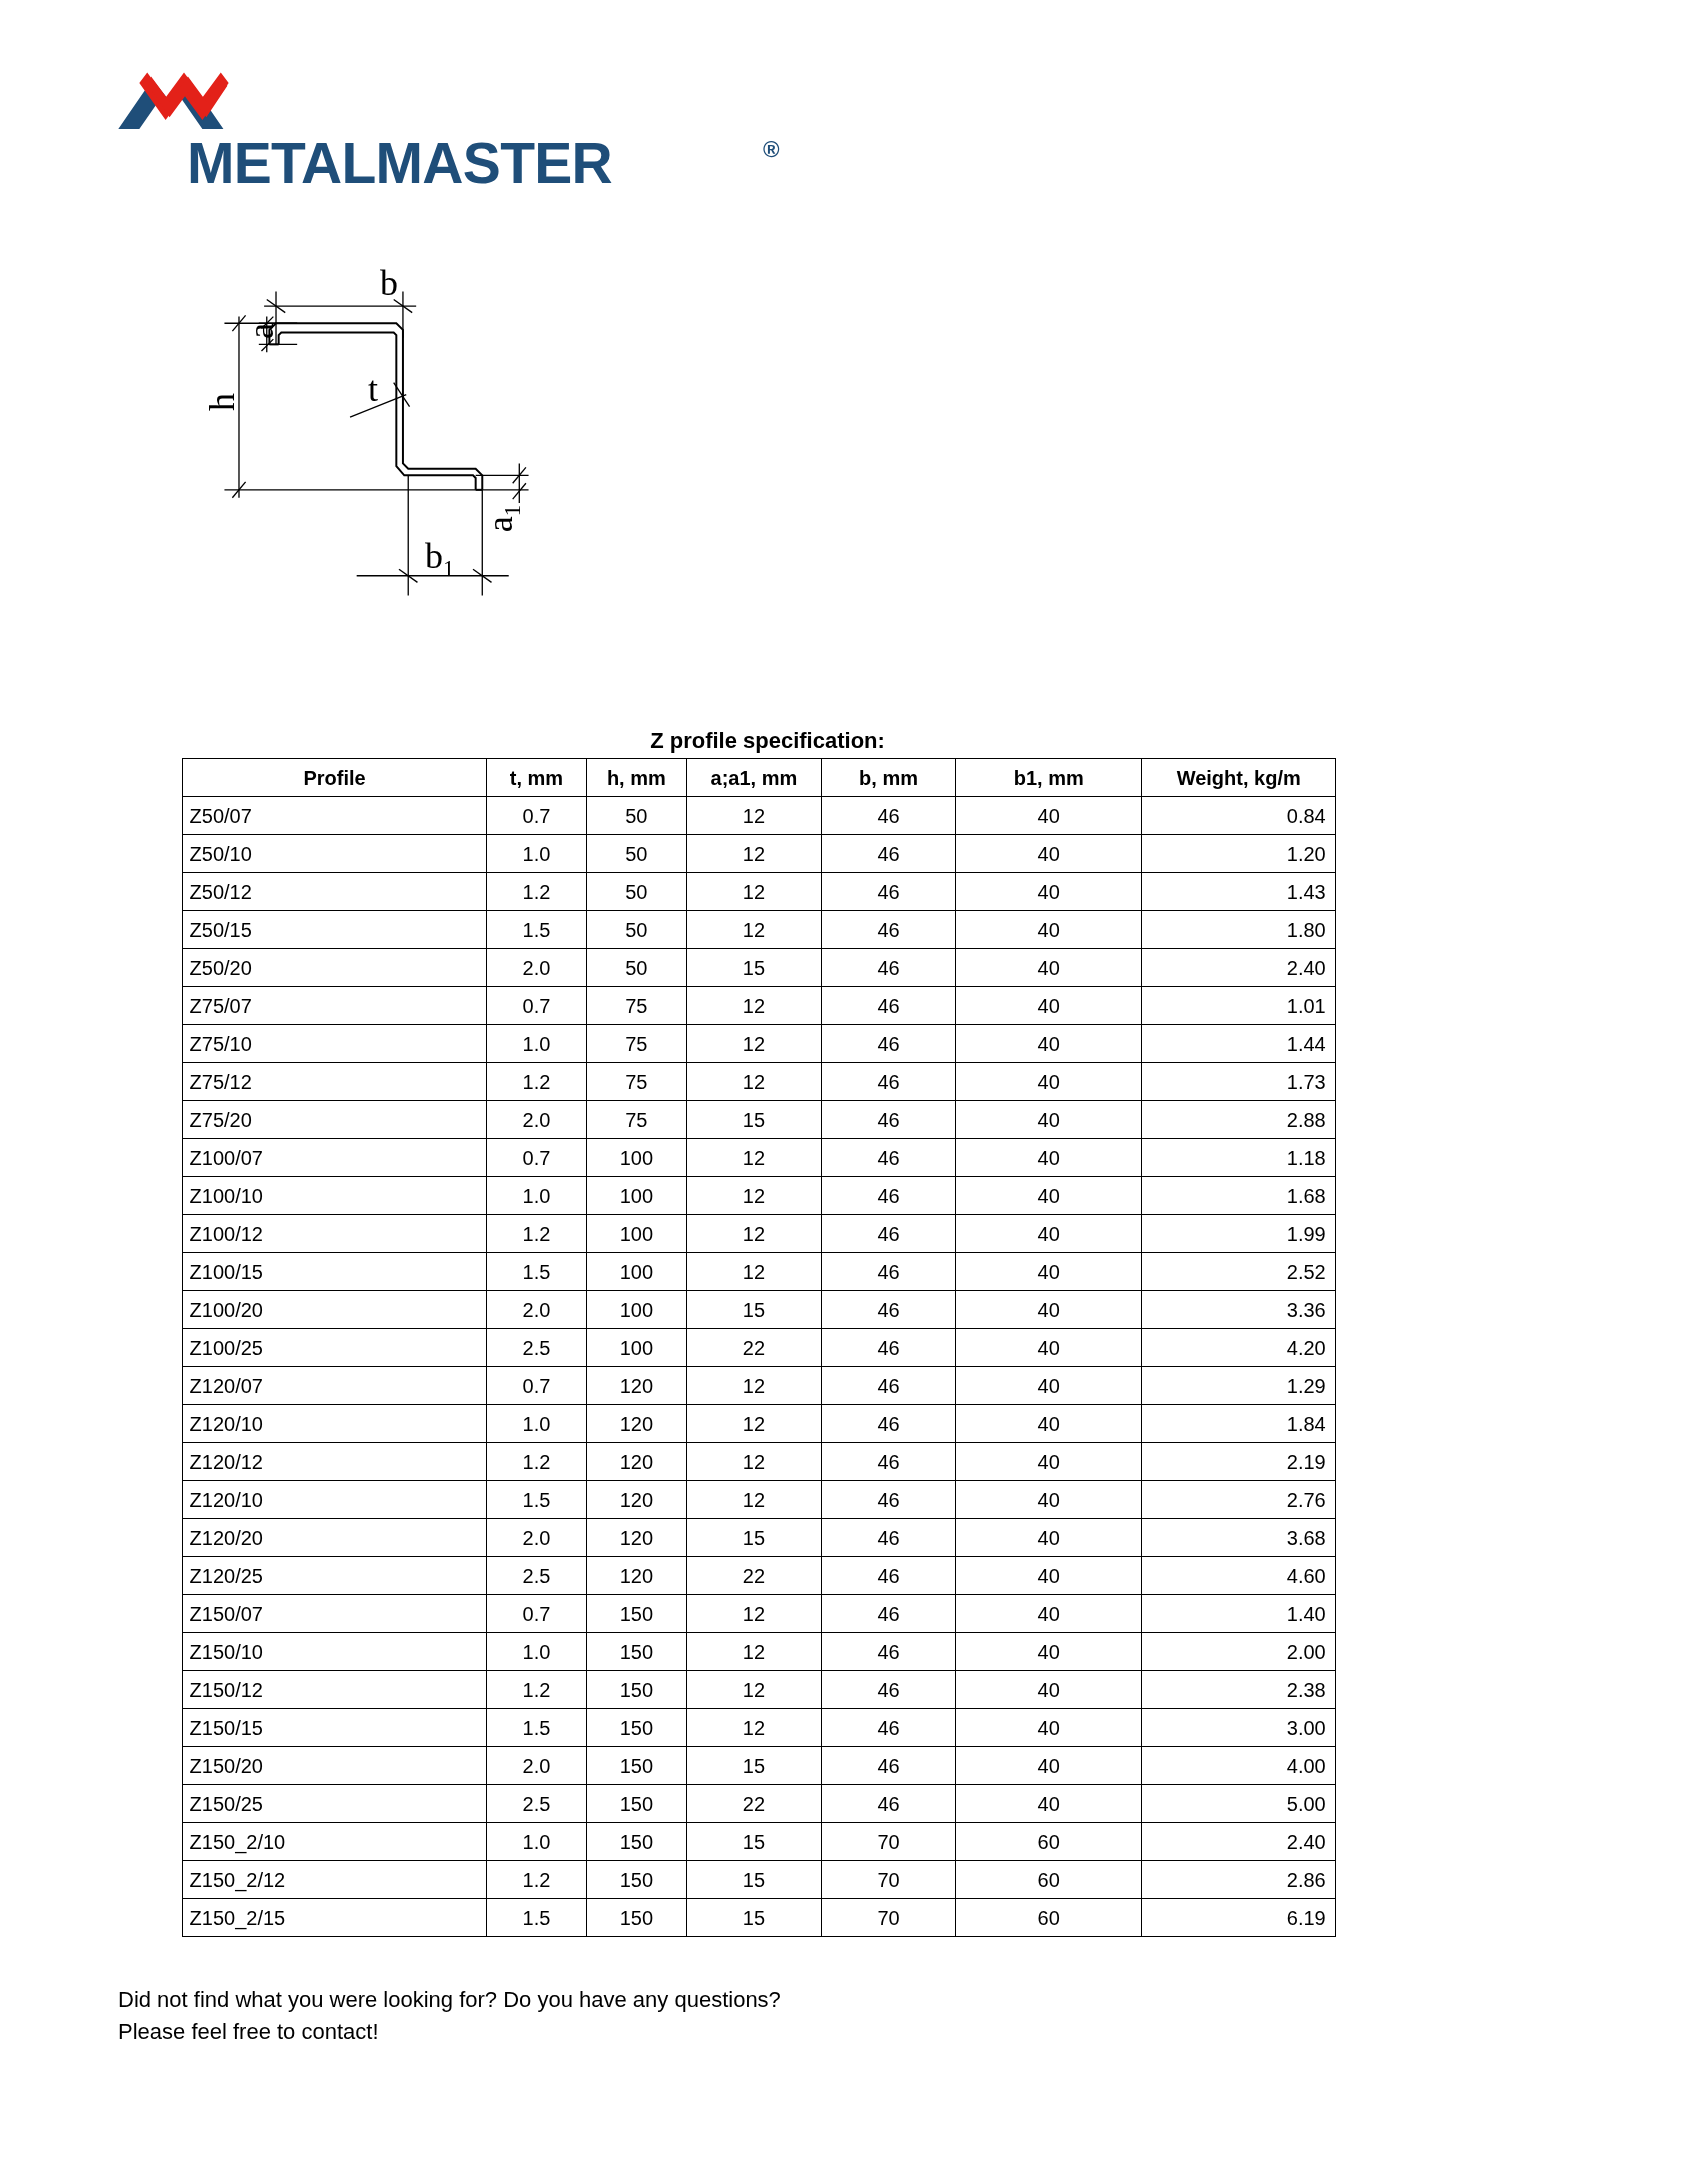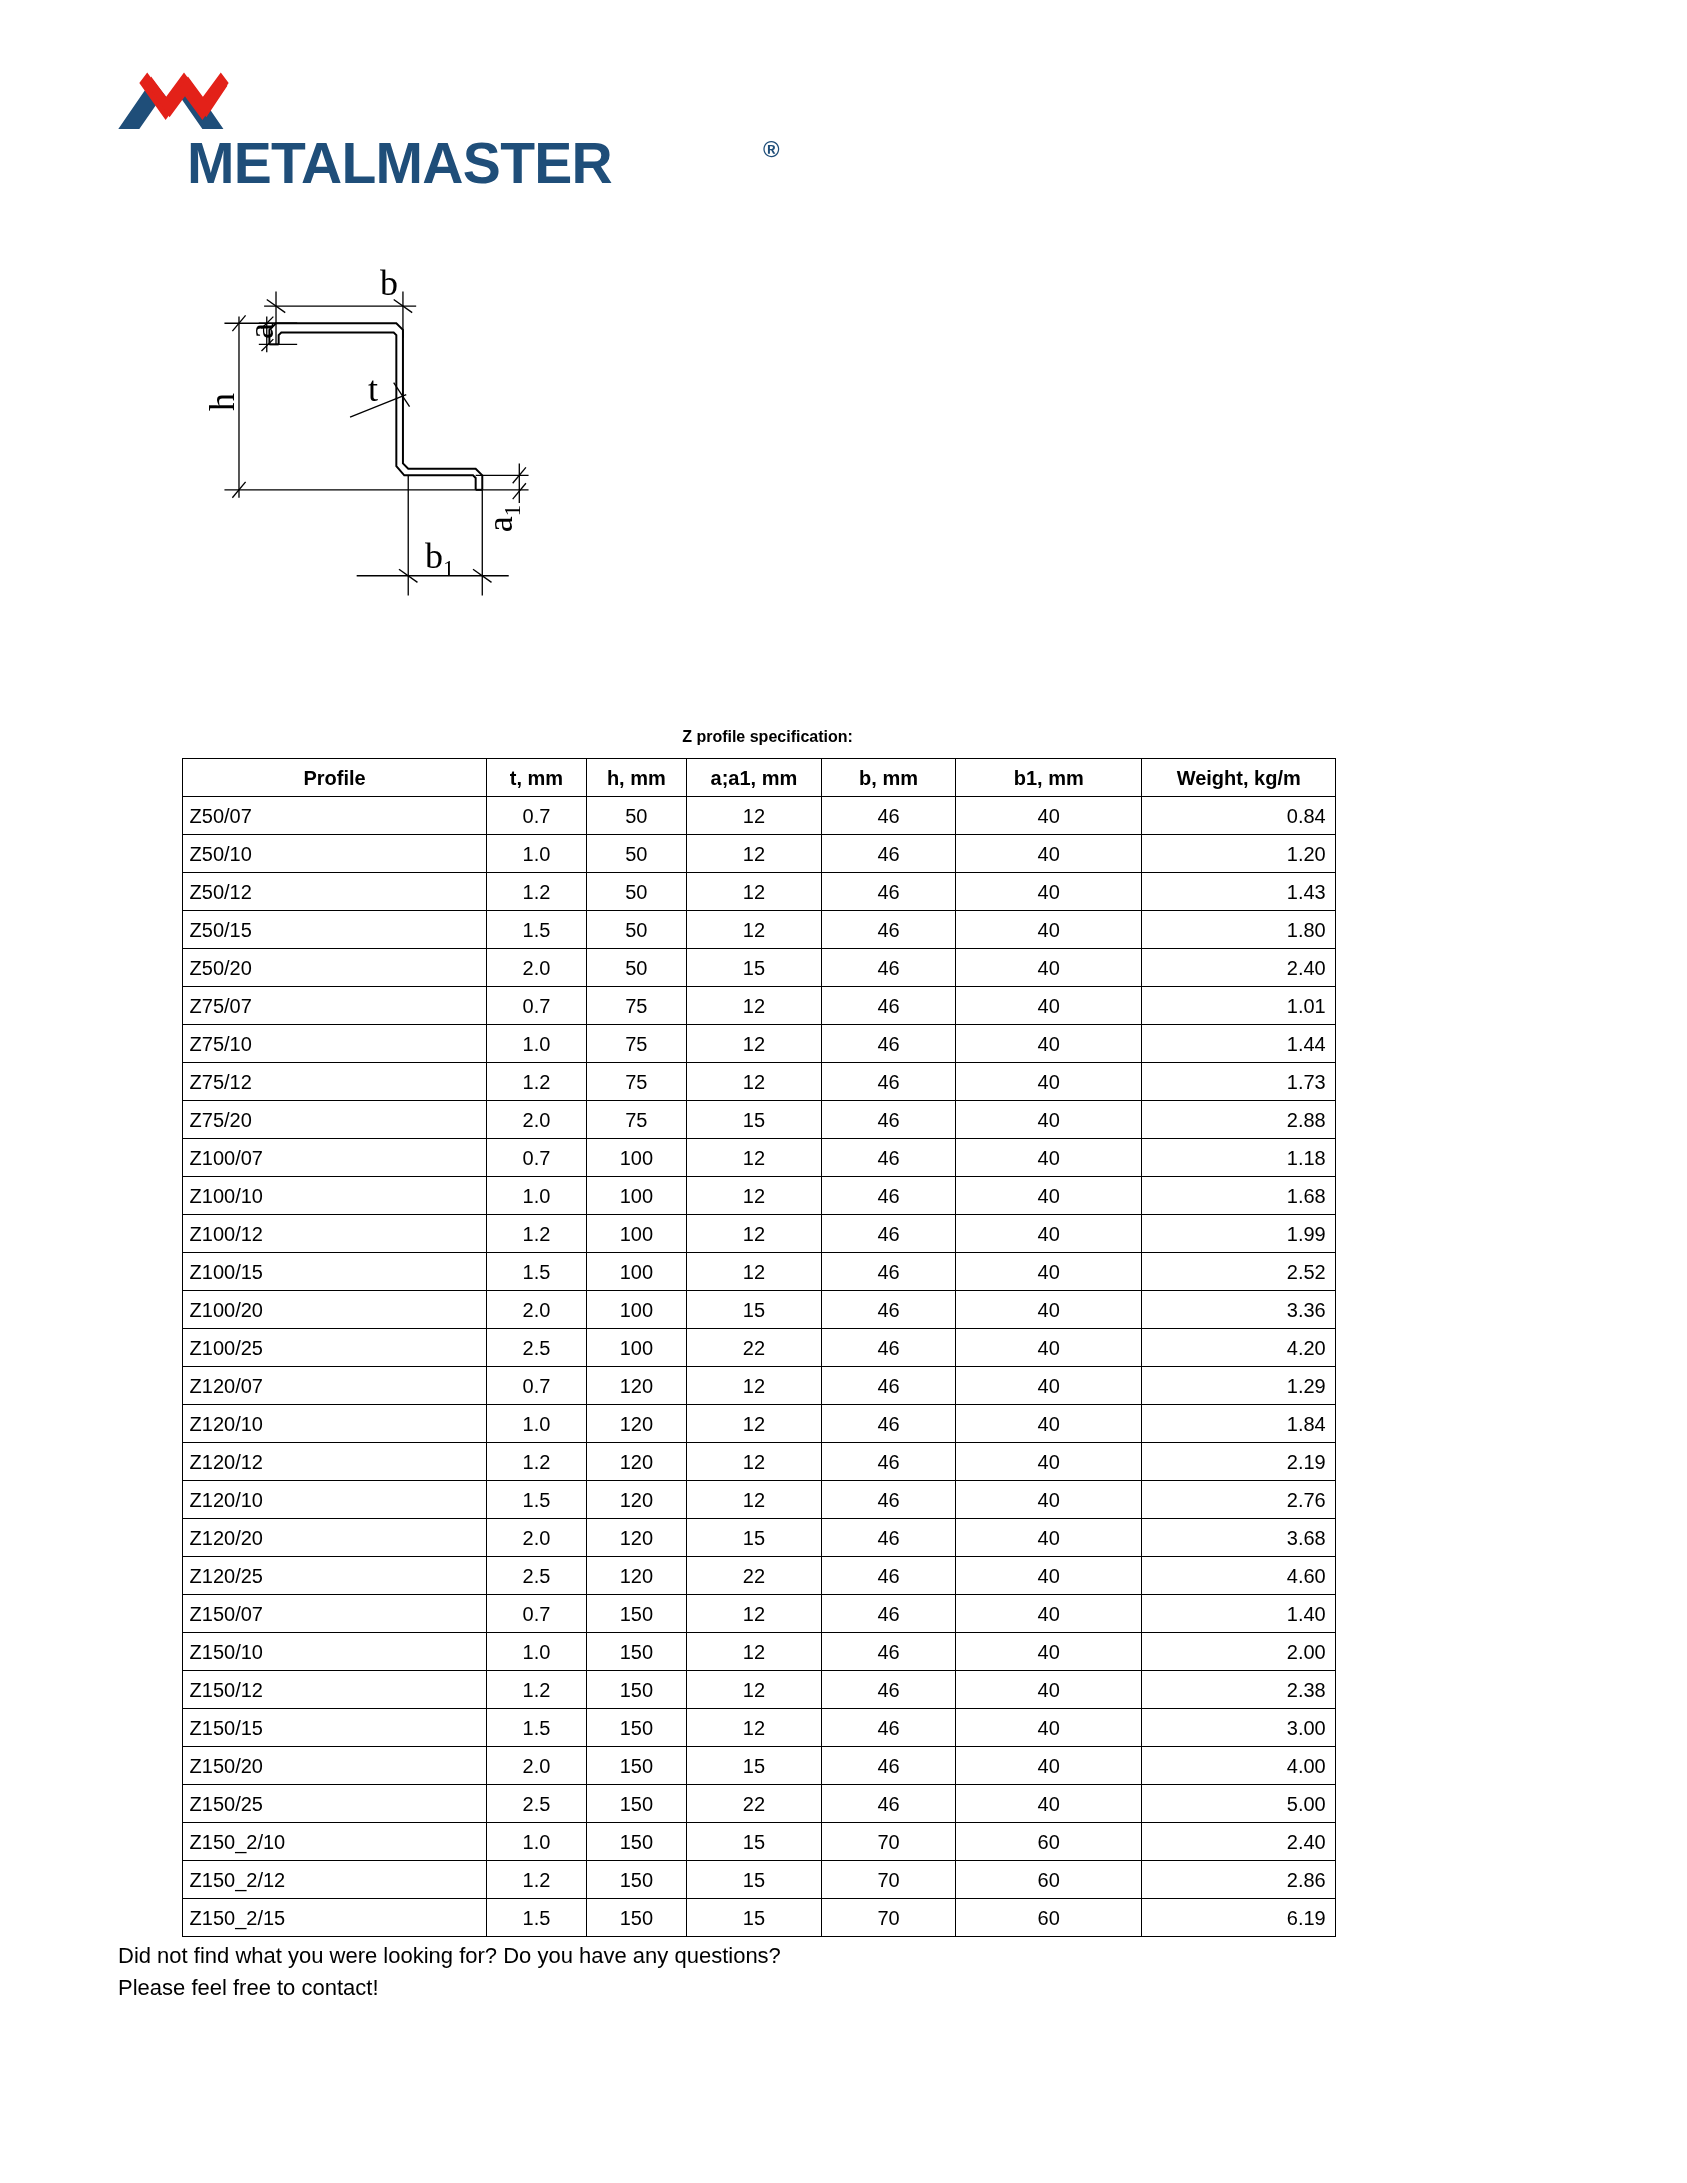--- a/index.html
+++ b/index.html
@@ -80,21 +80,21 @@
     vertical-align: sub;
   }
 
   
   .table-title {
     position: absolute;
     left: 0;
     top: 728px;
     width: 1687px;
     text-align: center;
-    font-size: 16px;
+    font-size: 22px;
     font-weight: bold;
     font-family: "Liberation Sans", sans-serif;
   }
   .table-title-inner {
     display: inline-block;
     margin-left: -152px;
   }
 
   
   table.spec {
@@ -126,21 +126,21 @@
   th.c-h       { width: 93px; }
   th.c-a       { width: 132px; }
   th.c-b       { width: 132px; }
   th.c-b1      { width: 192px; }
   th.c-w       { width: 195px; }
 
   
   .footer {
     position: absolute;
     left: 118px;
-    top: 1940px;
+    top: 1984px;
     font-size: 22px;
     line-height: 1.45;
     font-family: "Liberation Sans", sans-serif;
   }
 </style>
 </head>
 <body>
 
 <div class="page">
 

